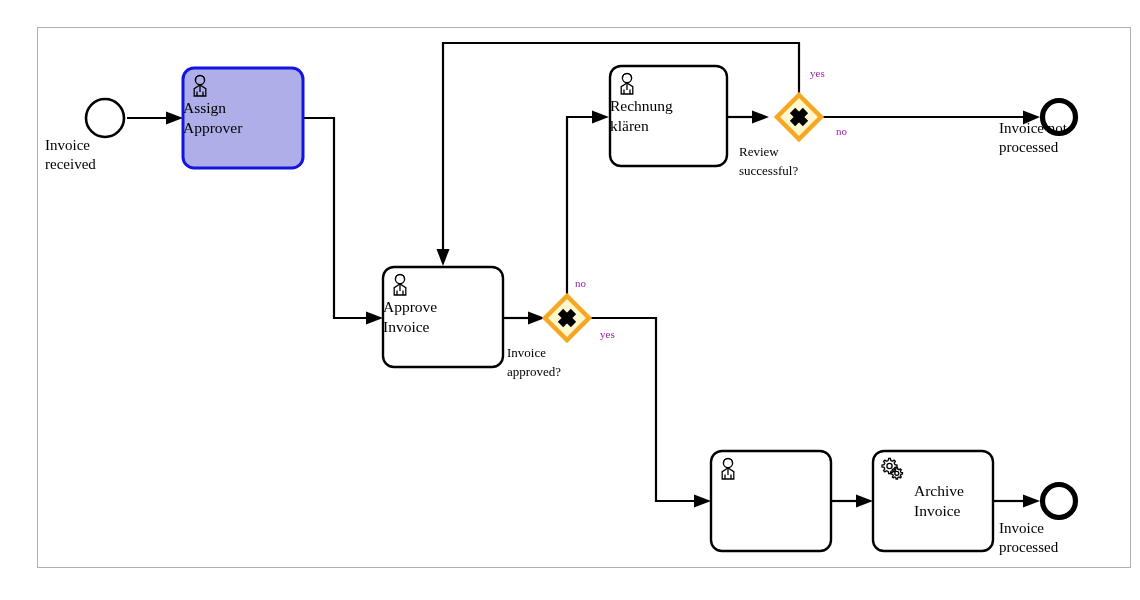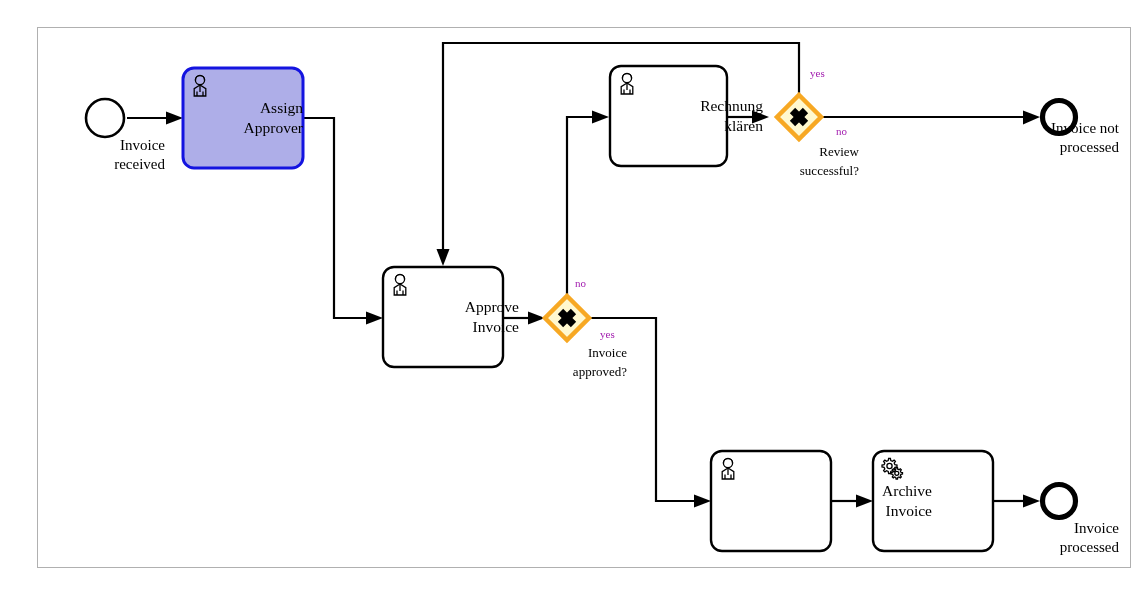--- a/index.html
+++ b/index.html
@@ -80,21 +80,21 @@
     stroke-width: 7.5;
     stroke-linecap: butt;
   }
   .icon-stroke {
     fill: none;
     stroke: #000000;
     stroke-width: 1.3;
   }
   .node-label {
     position: absolute;
-    text-align: right;
+    text-align: left;
     color: #000000;
     font-size: 15px;
     line-height: 19px;
     white-space: pre;
     pointer-events: none;
   }
   .task-label {
     font-size: 15.5px;
     line-height: 20px;
   }
@@ -259,28 +259,28 @@
       <circle class="event-end" cx="1059" cy="501" r="16.5"></circle>
     </g>
   </svg>
 
   <div class="node-label event-label" style="left:45px; top:136px; width:120px;">Invoice
 received</div>
 
   <div class="node-label task-label" style="left:183px; top:98px; width:120px;">Assign
 Approver</div>
 
-  <div class="node-label task-label" style="left:610px; top:96px; width:134px;margin-left:19px;">Rechnung
+  <div class="node-label task-label" style="left:610px; top:96px; width:134px;">Rechnung
 klären</div>
 
   <div class="node-label task-label" style="left:383px; top:297px; width:136px;">Approve
 Invoice</div>
 
 
-  <div class="node-label task-label" style="left:828px; top:481px; width:104px;">Archive
+  <div class="node-label task-label" style="left:914px; top:481px; width:104px;">Archive
 Invoice</div>
 
   <div class="node-label gateway-label" style="left:739px; top:142px; width:120px;">Review
 successful?</div>
 
   <div class="node-label gateway-label" style="left:507px; top:343px; width:120px;">Invoice
 approved?</div>
 
   <div class="node-label event-label" style="left:999px; top:119px; width:120px;">Invoice not
 processed</div>

